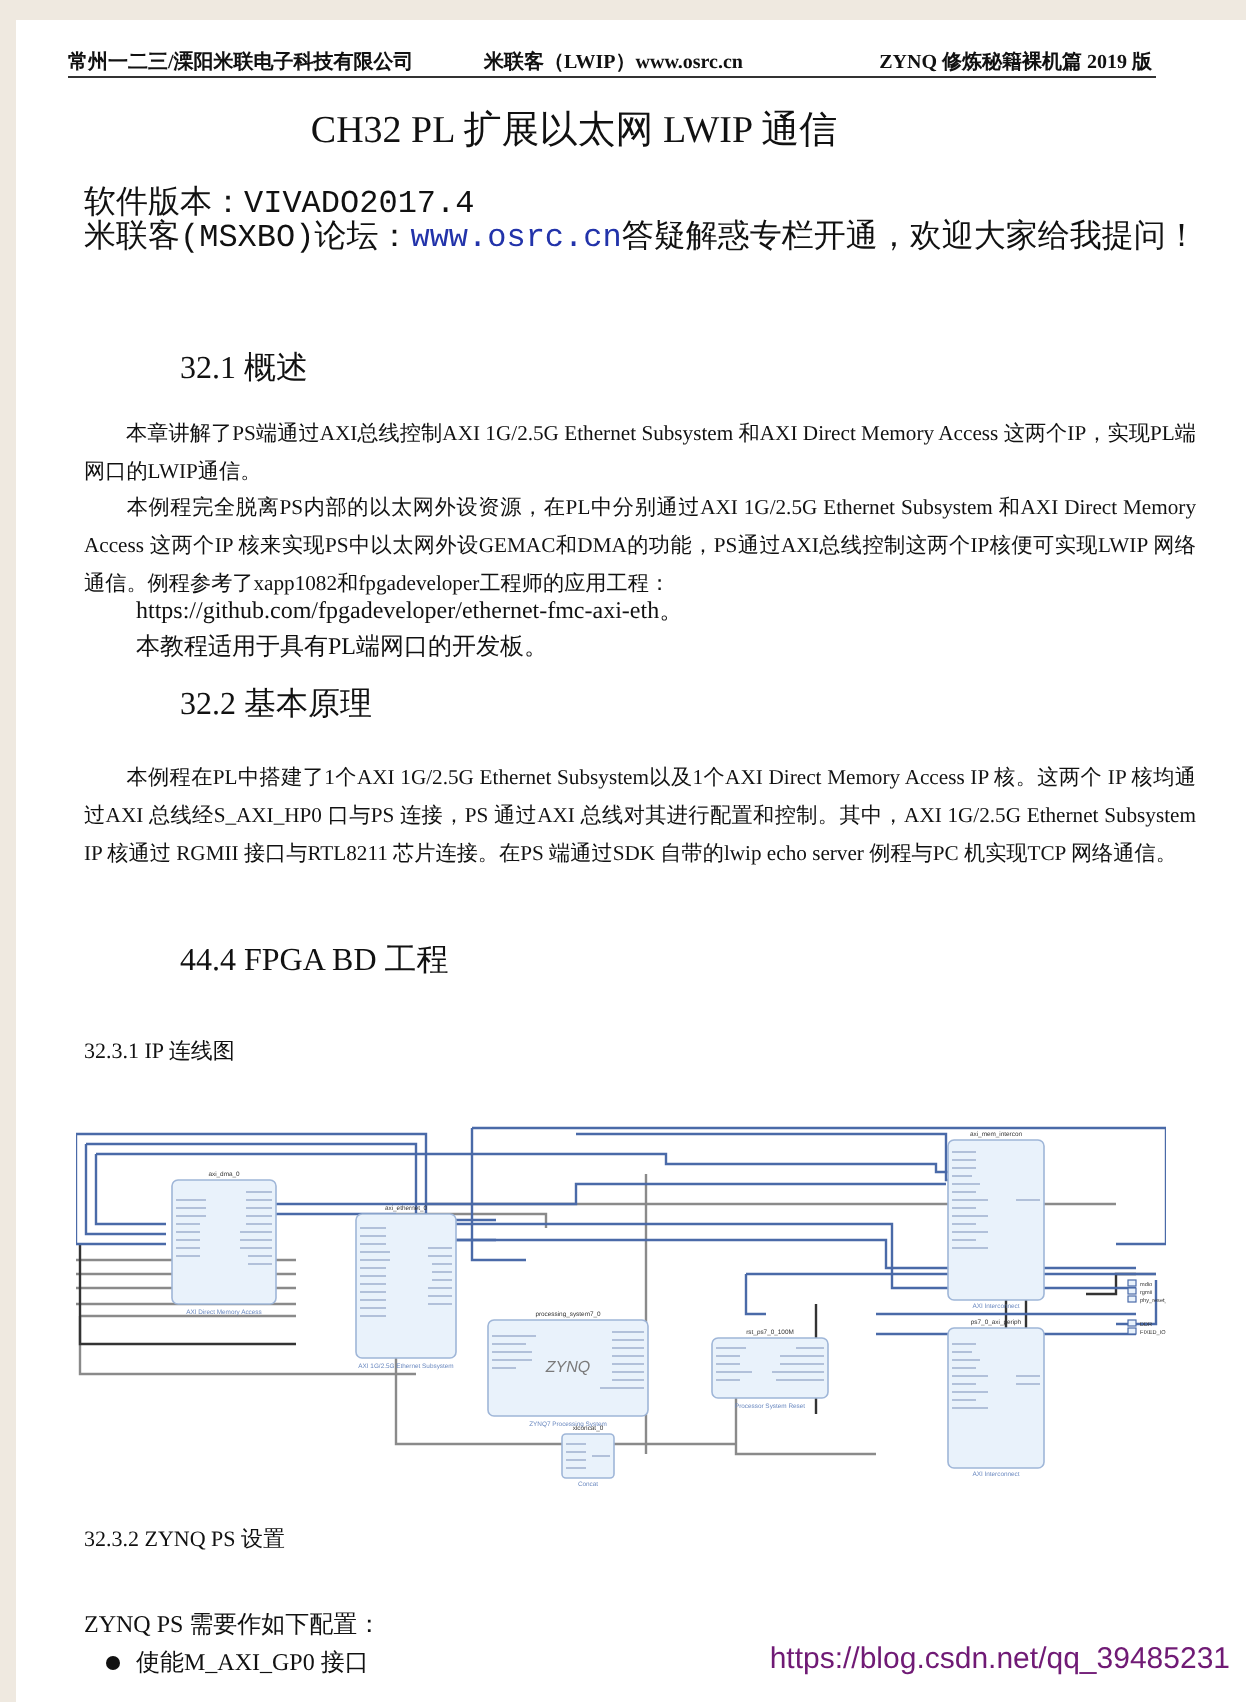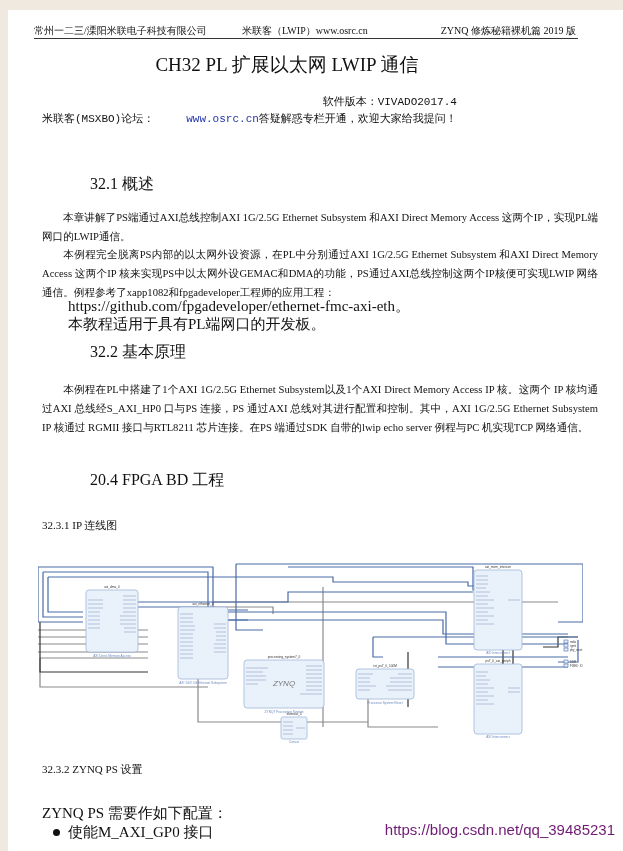--- a/index.html
+++ b/index.html
@@ -1,28 +1,28 @@
 <!DOCTYPE html>
 <html><head>
 <meta charset="utf-8">
 <style>
   html,body{margin:0;padding:0;}
   body{width:623px;height:851px;background:#efe9e0;position:relative;overflow:hidden;font-family:"Liberation Serif","DejaVu Serif",serif;color:#111;}
   .page{position:absolute;left:8px;top:10px;width:615px;height:841px;background:#fff;}
-  .hdr{position:absolute;left:34px;top:22px;width:544px;height:16px;border-bottom:1.5px solid #333;font-size:10px;font-weight:normal;}
+  .hdr{position:absolute;left:34px;top:22px;width:544px;height:16px;border-bottom:1.5px solid #333;font-size:10px;font-weight:bold;}
   .hdr span{position:absolute;top:2px;white-space:nowrap;}
   .hdr .l{left:0}.hdr .c{left:208px}.hdr .r{right:2px}
   .title{position:absolute;left:0;width:574px;top:52px;text-align:center;font-size:19px;}
-  .meta{position:absolute;left:42px;top:94px;font-family:"Liberation Mono","DejaVu Sans Mono",monospace;font-size:11px;line-height:16.7px;text-align:right;}
-  .meta .link{color:#2233aa;margin-left:32px;}
+  .meta{position:absolute;left:42px;top:94px;font-family:"Liberation Mono","DejaVu Sans Mono",monospace;font-size:16px;line-height:16.7px;}
+  .meta .link{color:#2233aa;}
   .h2{position:absolute;left:42px;font-size:16px;margin-left:48px;}
   .h3{position:absolute;left:42px;font-size:11px;}
   .p{position:absolute;left:42px;width:556px;font-size:10.6px;line-height:19px;text-align:justify;}
   .p .ind{display:inline-block;width:21px;}
-  .line{position:absolute;left:42px;font-size:15px;white-space:nowrap;}
+  .line{position:absolute;left:42px;font-size:12px;white-space:nowrap;}
   .watermark{position:absolute;right:8px;top:821px;font-family:Liberation Sans, sans-serif;font-size:15px;color:#701a75;}
   .bullet{display:inline-block;width:7px;height:7px;border-radius:50%;background:#111;margin-right:8px;vertical-align:middle;position:relative;top:-1px;}
   .diagram{position:absolute;left:38px;top:562px;width:545px;height:182px;}
 </style>
 </head>
 <body>
 
 <div class="page"></div>
 
 <div class="hdr">
@@ -40,21 +40,21 @@
 
 <div class="h2" style="top:174px">32.1  概述</div>
 <div class="p" style="top:208px"><span class="ind"></span><span>本章讲解了PS端通过AXI总线控制AXI 1G/2.5G Ethernet Subsystem  和AXI Direct Memory Access  这两个IP，实现PL端网口的LWIP通信。</span></div>
 <div class="p" style="top:245px"><span class="ind"></span><span>本例程完全脱离PS内部的以太网外设资源，在PL中分别通过AXI 1G/2.5G Ethernet Subsystem  和AXI Direct Memory Access  这两个IP  核来实现PS中以太网外设GEMAC和DMA的功能，PS通过AXI总线控制这两个IP核便可实现LWIP  网络通信。例程参考了xapp1082和fpgadeveloper工程师的应用工程：</span></div>
 <div class="line" style="left:68px;top:297px">https://github.com/fpgadeveloper/ethernet-fmc-axi-eth。</div>
 <div class="line" style="left:68px;top:315px">本教程适用于具有PL端网口的开发板。</div>
 
 <div class="h2" style="top:342px">32.2  基本原理</div>
 <div class="p" style="top:380px"><span class="ind"></span><span>本例程在PL中搭建了1个AXI 1G/2.5G Ethernet Subsystem以及1个AXI Direct Memory Access IP  核。这两个  IP 核均通过AXI  总线经S_AXI_HP0  口与PS  连接，PS  通过AXI  总线对其进行配置和控制。其中，AXI  1G/2.5G Ethernet Subsystem IP  核通过  RGMII  接口与RTL8211  芯片连接。在PS  端通过SDK  自带的lwip echo server  例程与PC  机实现TCP  网络通信。</span></div>
 
-<div class="h2" style="top:470px">20.4 FPGA BD 工程</div>
+<div class="h2" style="top:470px">44.4 FPGA BD 工程</div>
 <div class="h3" style="top:518px">32.3.1 IP  连线图</div>
 
 <svg class="diagram" viewBox="0 0 545 182" xmlns="http://www.w3.org/2000/svg">
   <g fill="none" stroke-width="1.2">
 
     <g stroke="#8a8a8a">
       <path d="M0 68 H110 M0 75 H110 M0 82 H110 M0 90 H110"></path>
       <path d="M2 96 H110 M2 96 V125 H170"></path>
       <path d="M160 45 H235 V52"></path>
       <path d="M175 40 H520"></path>

